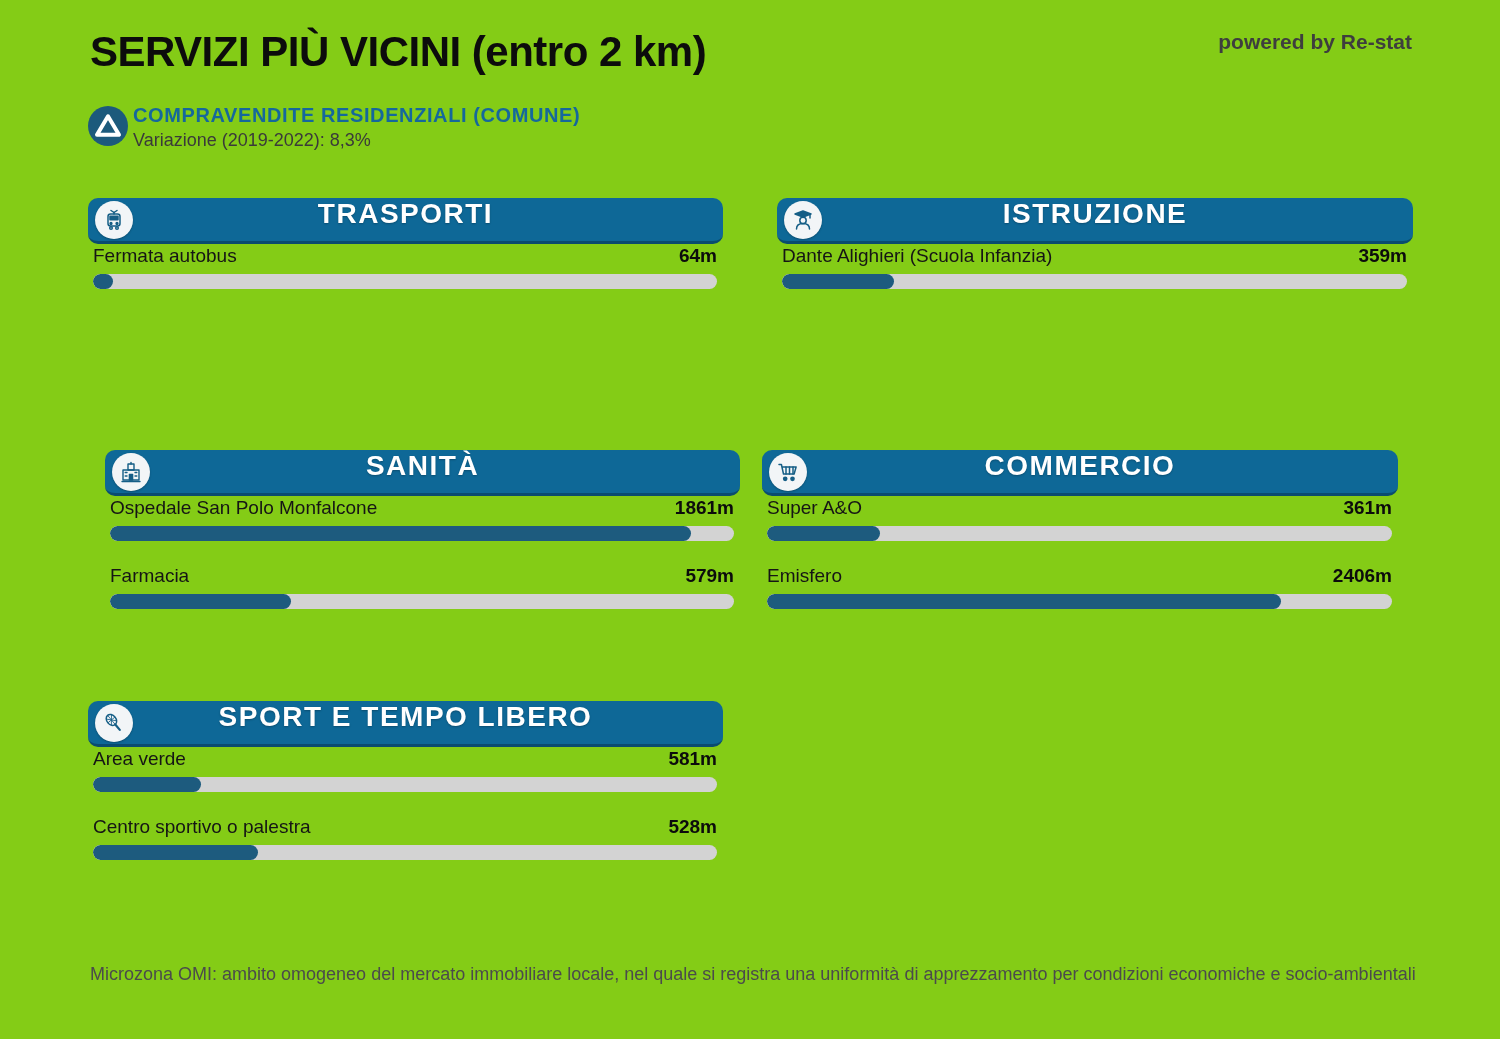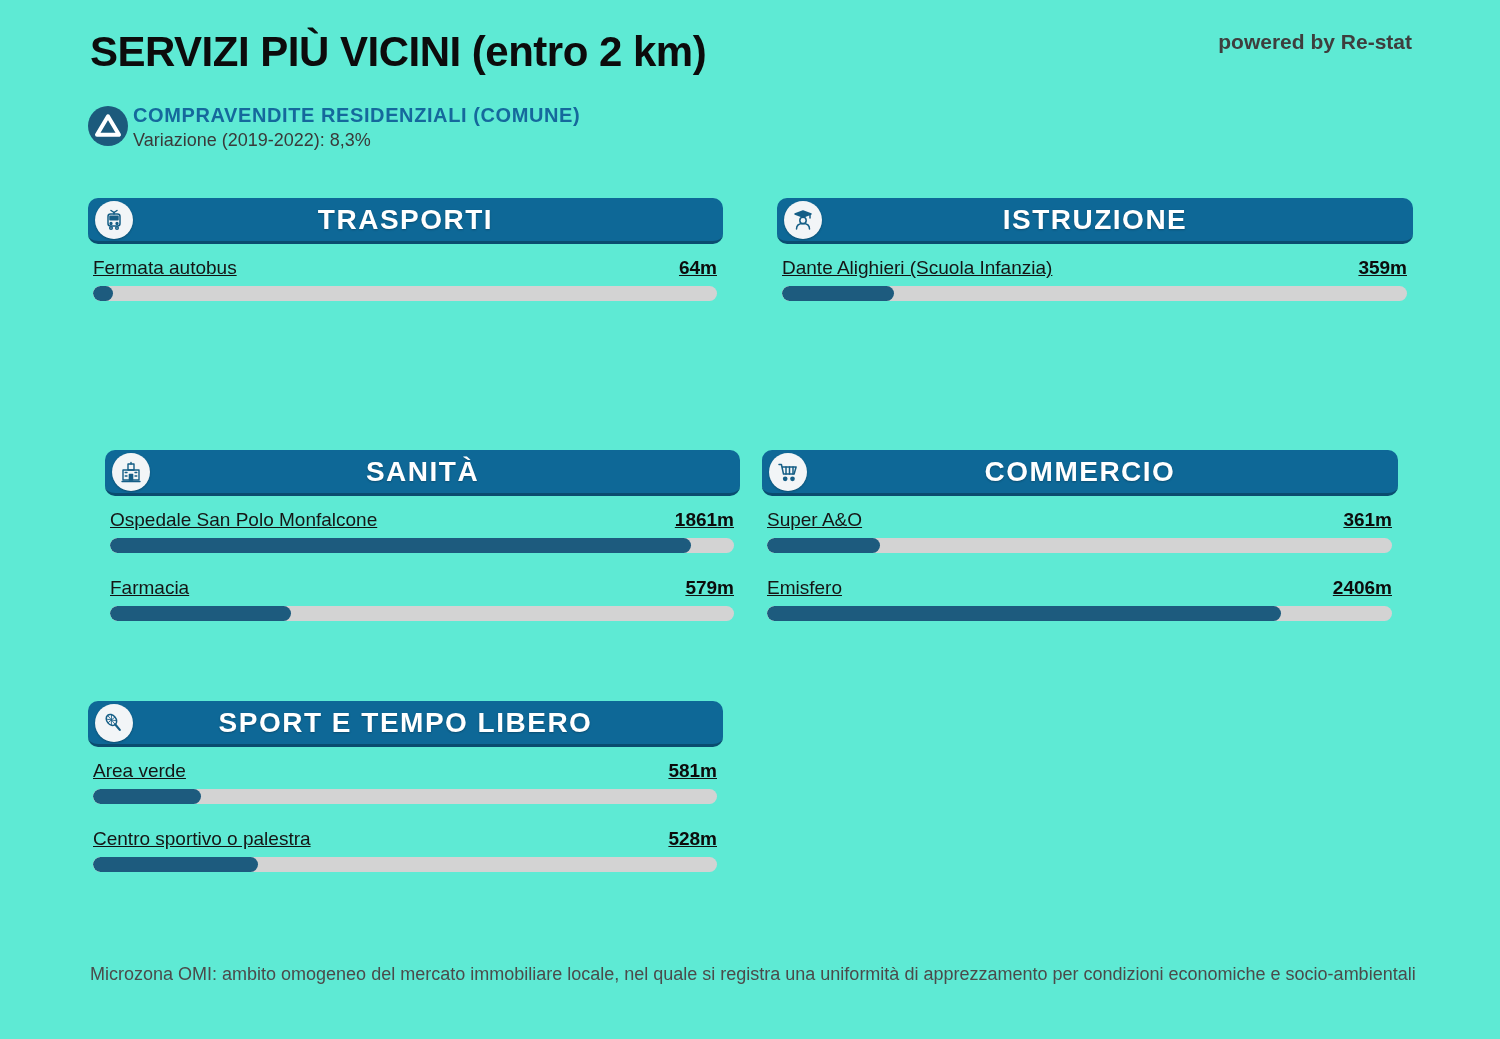--- a/index.html
+++ b/index.html
@@ -1,19 +1,19 @@
 <!DOCTYPE html>
 <html><head>
 <meta charset="utf-8">
 <style>
   * { margin:0; padding:0; box-sizing:border-box; }
   html,body { background:#ffffff; }
   body { font-family:"Liberation Sans", sans-serif; color:#111; }
   .page {
-    position:relative; width:1500px; height:1039px; background:#5eead4;
+    position:relative; width:1500px; height:1039px; background:#84cc16;
     overflow:hidden;
   }
   .page-title {
     position:absolute; left:90px; top:28px;
     font-size:42px; font-weight:800; letter-spacing:-0.5px; color:#0c0c0c;
   }
   .powered-by {
     position:absolute; right:88px; top:30px;
     font-size:21px; font-weight:700; color:#3e3e3e;
   }
@@ -22,34 +22,34 @@
   .legend-texts { margin-left:45px; }
   .legend-label {
     font-size:20px; font-weight:700; color:#15689c; letter-spacing:0.6px;
   }
   .legend-sub { margin-top:3px; font-size:18px; color:#3a3a3a; }
 
   .card { position:absolute; }
   .card-header {
     position:relative; height:46px; background:#0e6897;
     border-radius:10px; border-bottom:3px solid #0a4c6f;
-    display:flex; align-items:center; justify-content:center;
+    display:flex; align-items:flex-start; justify-content:center;
   }
   .hicon {
     position:absolute; left:7px; top:3px; width:38px; height:38px;
     background:#f2f5f7; border-radius:50%;
     display:flex; align-items:center; justify-content:center;
     box-shadow:0 1px 2px rgba(0,0,0,0.25);
   }
   .hicon svg { width:24px; height:24px; }
   .card-title {
     color:#ffffff; font-size:28px; font-weight:700; letter-spacing:1.5px;
     text-shadow:0 1px 2px rgba(0,0,0,0.25);
   }
-  .rows { padding:13px 6px 0 5px;text-decoration:underline; }
+  .rows { padding:1px 6px 0 5px; }
   .row { margin-bottom:24px; }
   .row-top { display:flex; justify-content:space-between; align-items:baseline; }
   .row-label { font-size:19px; color:#151515; }
   .row-value { font-size:19px; font-weight:700; color:#0c0c0c; }
   .track {
     margin-top:7px; height:15px; background:#d3d3d3; border-radius:7.5px;
     overflow:hidden;
   }
   .fill { height:100%; background:#1d5b7e; border-radius:7.5px; }
 

